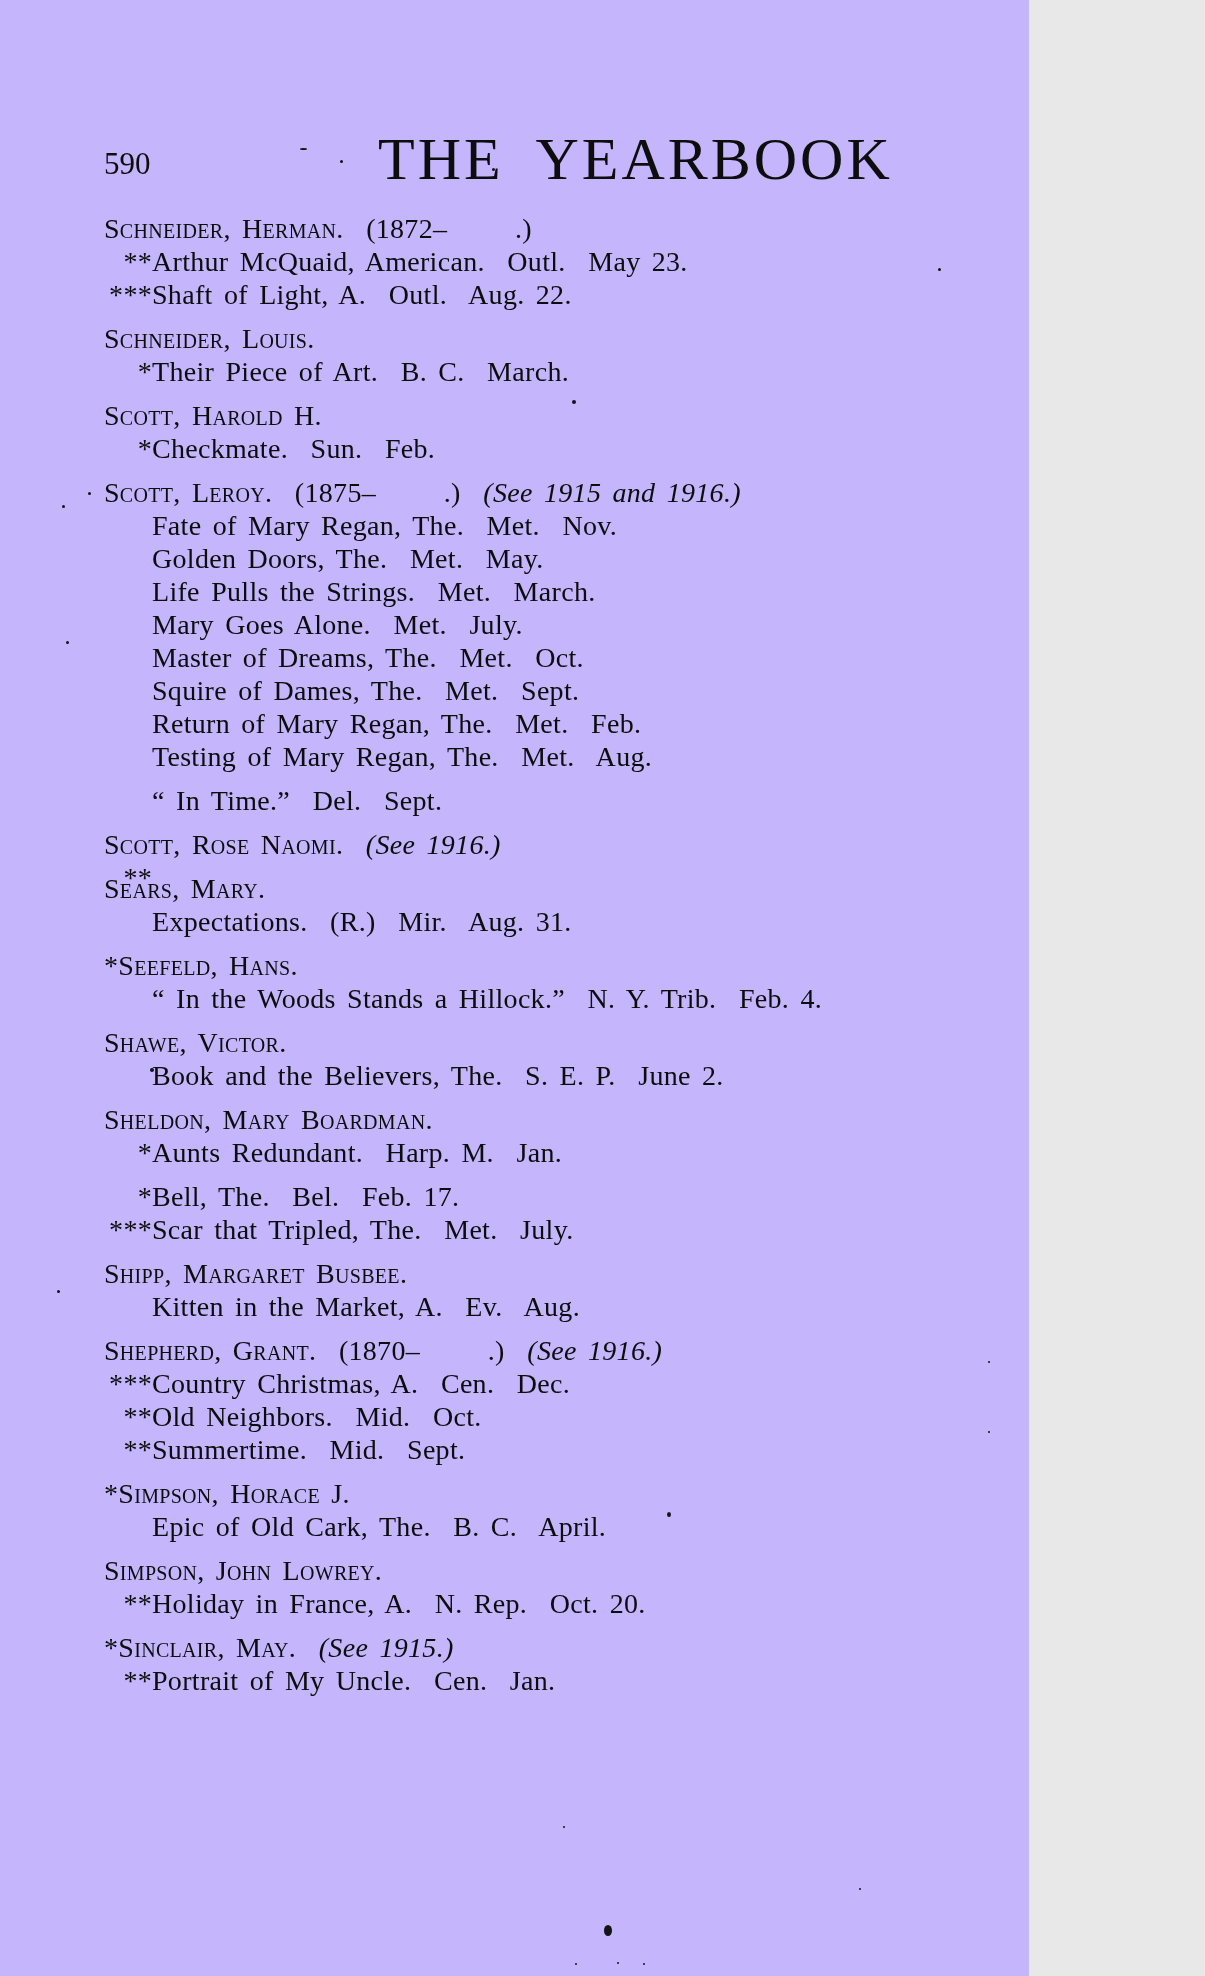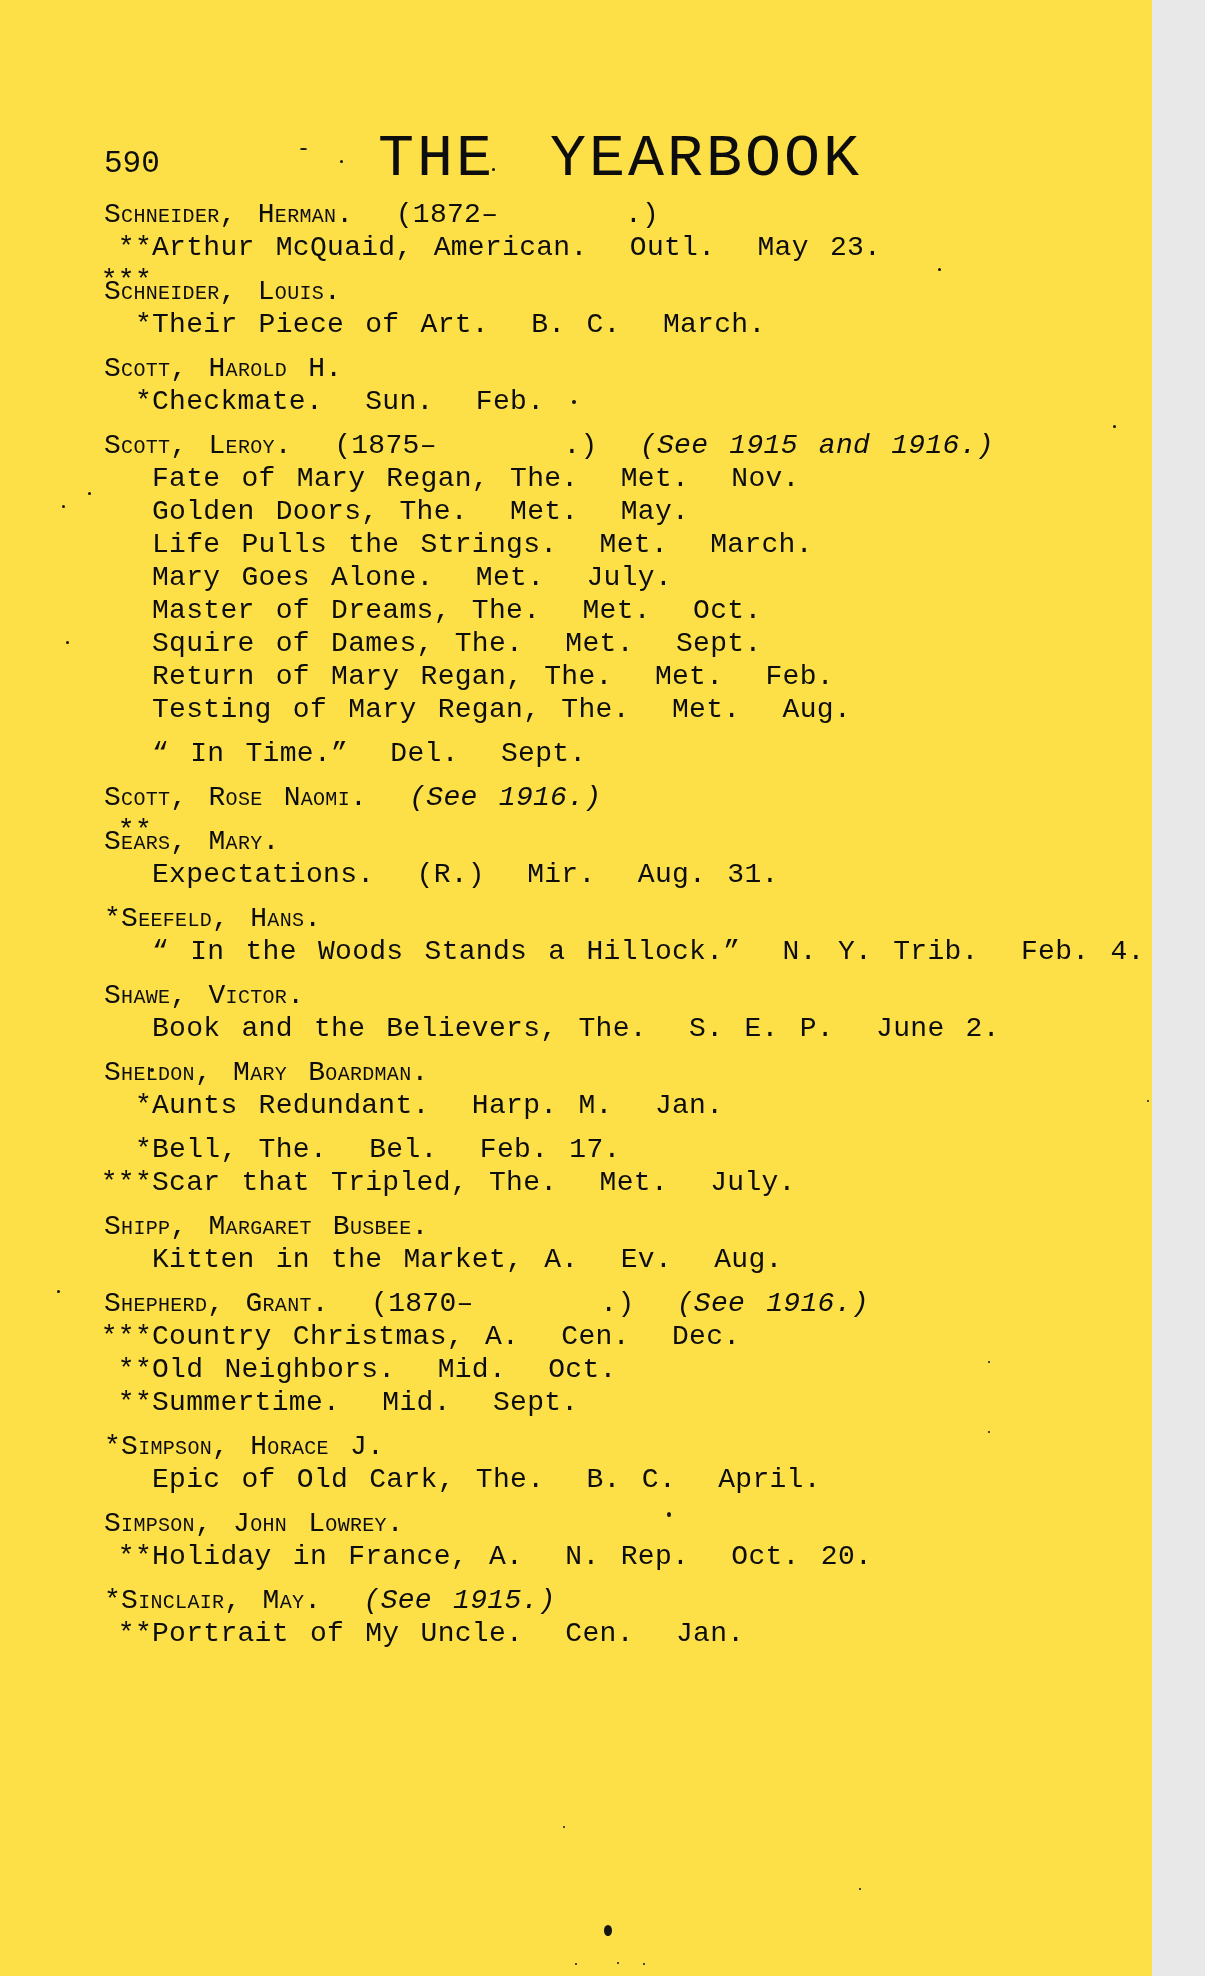--- a/index.html
+++ b/index.html
@@ -1,35 +1,35 @@
 <!DOCTYPE html>
 <html><head>
 <meta charset="utf-8">
 <style>
   html,body{margin:0;padding:0;background:#e8e8e8;}
   .page{
     position:relative;
-    width:1152px;height:1976px;
-    background:#fde047;
-    font-family:Liberation Mono, monospace;
+    width:1029px;height:1976px;
+    background:#c4b5fd;
+    font-family:Liberation Serif, serif;
     color:#0d0d0d;
     overflow:hidden;
     font-feature-settings:"onum" 1;
   }
   .pageno{
     position:absolute;left:104px;top:147px;
     font-size:31px;line-height:34px;
   }
   .title{
     position:absolute;left:378px;top:135px;
     font-size:60px;line-height:48px;
     letter-spacing:3px;word-spacing:16px;
   }
   .content{
-    position:absolute;left:104px;top:198px;width:1045px;
+    position:absolute;left:104px;top:212px;width:1045px;
   }
   .entry{margin-top:11px;}
   .entry:first-child{margin-top:0;}
   .line{
     white-space:pre-wrap;
     font-size:28px;line-height:33px;
     letter-spacing:.3px;word-spacing:4px;
   }
   .author{font-variant:small-caps;}
   .see{font-style:italic;margin-top:40px;}
@@ -40,21 +40,21 @@
 </head>
 <body>
 
 <div class="page">
   <div class="pageno">590</div>
   <div class="title">THE  YEARBOOK</div>
   <div class="content">
       <div class="entry">
         <div class="line entry-head"><span class="author">Schneider, Herman.</span>  <span class="dates">(1872–      .)</span></div>
         <div class="line work"><span class="stars">**</span><span>Arthur McQuaid, American.  Outl.  May 23.</span></div>
-        <div class="line work"><span class="stars">***</span></div>
+        <div class="line work"><span class="stars">***</span><span>Shaft of Light, A.  Outl.  Aug. 22.</span></div>
       </div>
       <div class="entry">
         <div class="line entry-head"><span class="author">Schneider, Louis.</span></div>
         <div class="line work"><span class="stars">*</span><span>Their Piece of Art.  B. C.  March.</span></div>
       </div>
       <div class="entry">
         <div class="line entry-head"><span class="author">Scott, Harold H.</span></div>
         <div class="line work"><span class="stars">*</span><span>Checkmate.  Sun.  Feb.</span></div>
       </div>
       <div class="entry">

